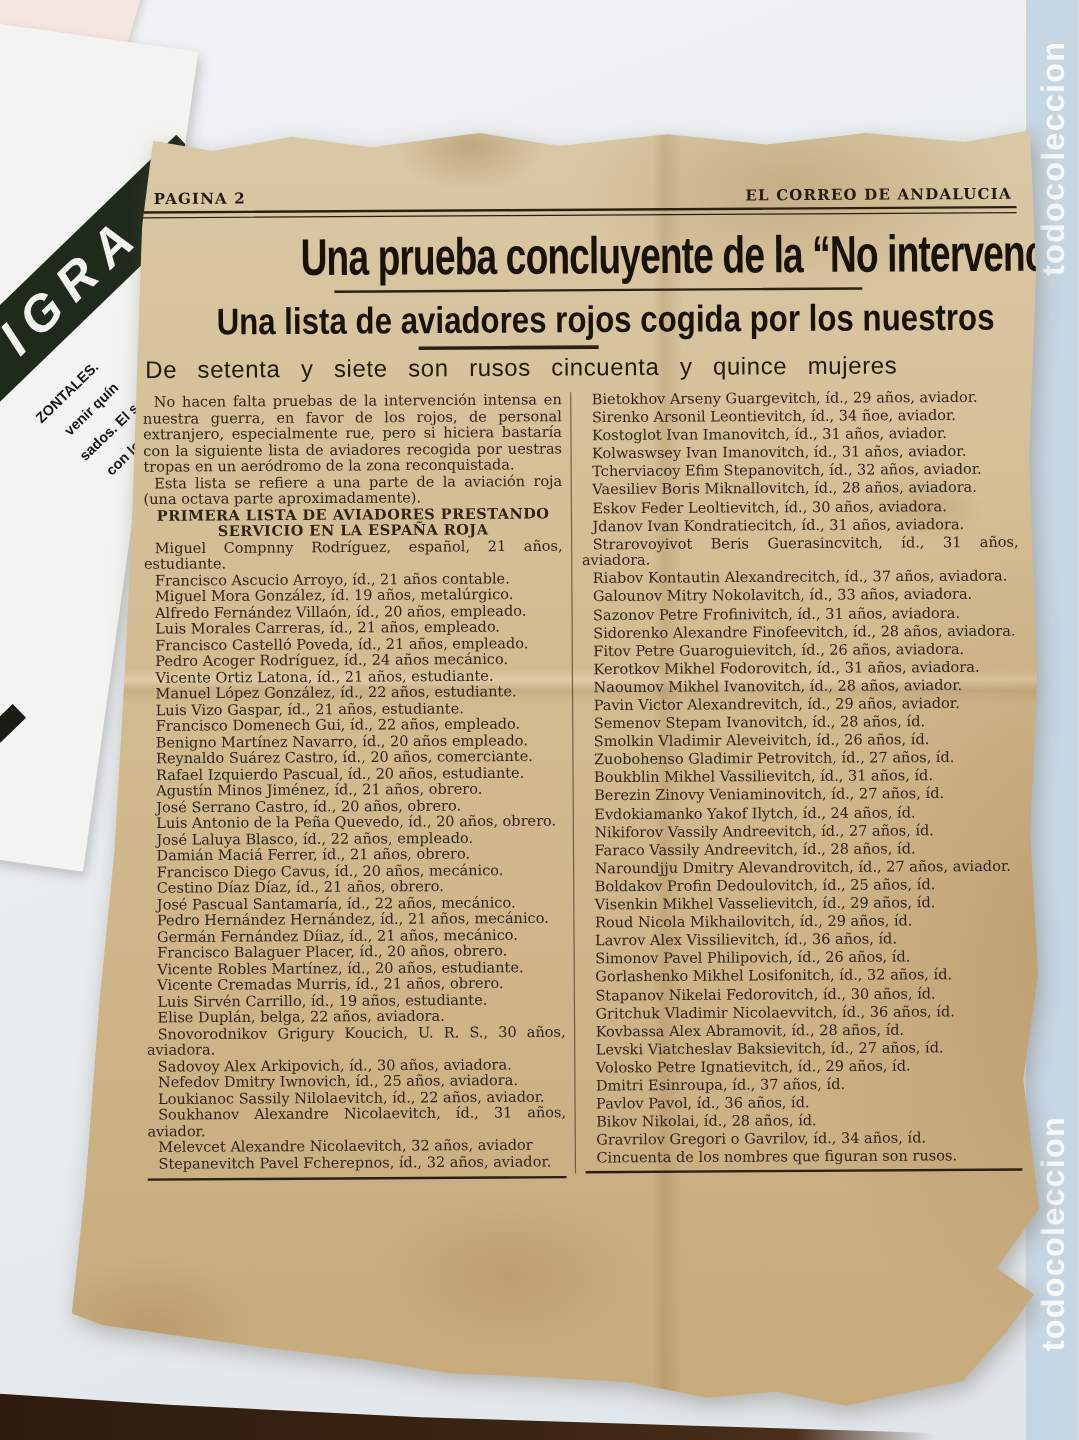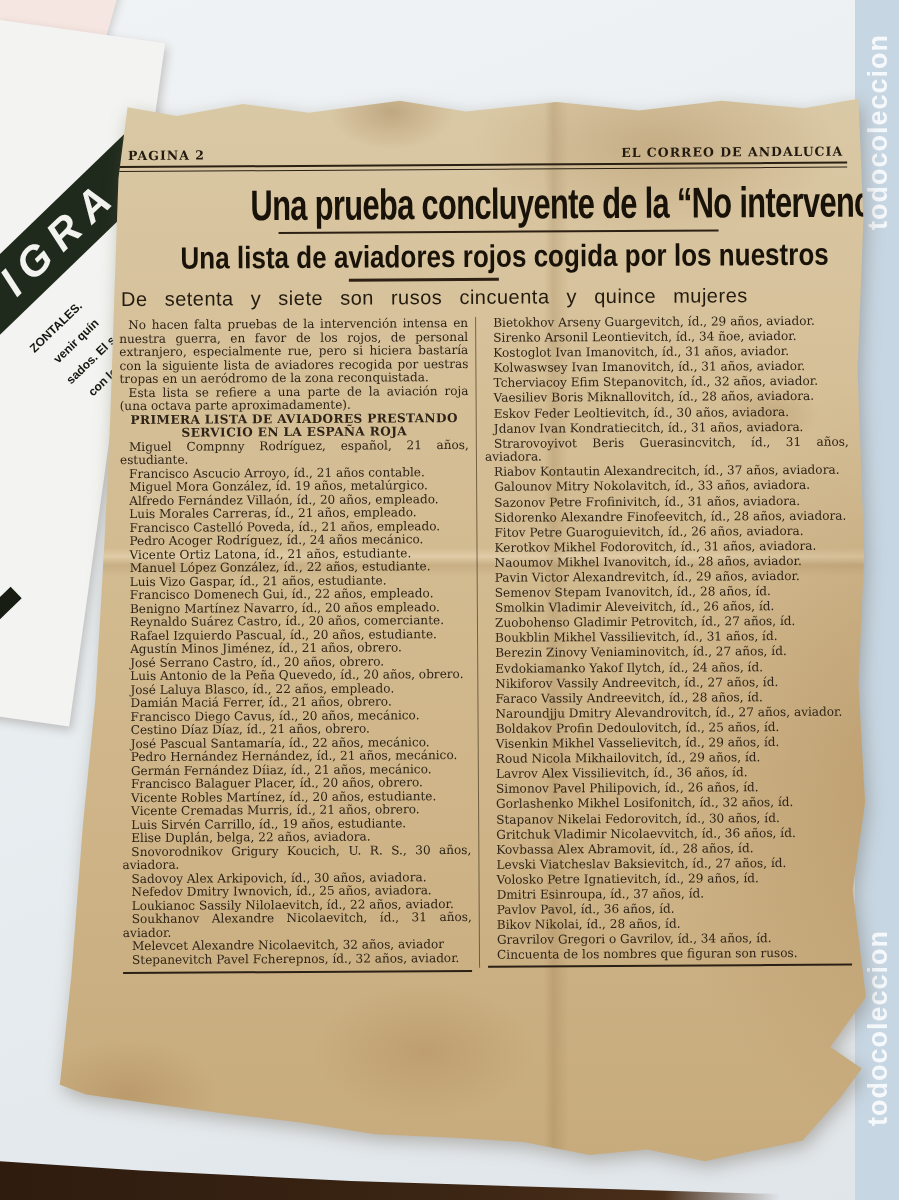--- a/index.html
+++ b/index.html
@@ -26,21 +26,21 @@
   .table-edge{position:absolute; left:0; bottom:0; width:780px; height:42px; z-index:2;
     background:linear-gradient(90deg,#2f1c0f 0%,#3a2413 55%,#4a2f1a 85%,rgba(74,47,26,0) 100%);
     clip-path:polygon(0 8%,18% 30%,45% 55%,75% 72%,100% 86%,100% 100%,0 100%);}
   
   .wm-strip{position:absolute; right:0; top:0; width:44px; height:1200px; background:#c7d6e3; z-index:4;}
   .wm-text{position:absolute; right:5px; writing-mode:vertical-rl; transform:rotate(180deg);
     font-family:"Liberation Sans",sans-serif; font-weight:bold; font-size:27px; letter-spacing:1px;
     color:rgba(250,252,254,.92);}
   .wm-a{top:34px;} .wm-b{top:930px;}
   
-  .paper{position:absolute; left:45px; top:90px; width:825px; height:1080px; z-index:5;
+  .paper{position:absolute; left:45px; top:100px; width:825px; height:1080px; z-index:5;
     filter:drop-shadow(3px 6px 9px rgba(95,85,65,.38));}
   .paper-fill{position:absolute; inset:0;
     background:
       radial-gradient(260px 130px at 74% 5%, rgba(148,108,58,.28), transparent 70%),
       radial-gradient(90px 55px at 42% 2%, rgba(130,92,44,.30), transparent 70%),
       radial-gradient(320px 520px at 102% 62%, rgba(142,98,48,.26), transparent 72%),
       radial-gradient(160px 95px at 46% 89%, rgba(148,104,54,.22), transparent 70%),
       radial-gradient(130px 80px at 10% 93%, rgba(148,104,54,.26), transparent 70%),
       radial-gradient(70px 40px at 88% 30%, rgba(140,100,50,.22), transparent 70%),
       linear-gradient(90deg, transparent 60.5%, rgba(118,84,40,.16) 61.6%, transparent 63.5%),

